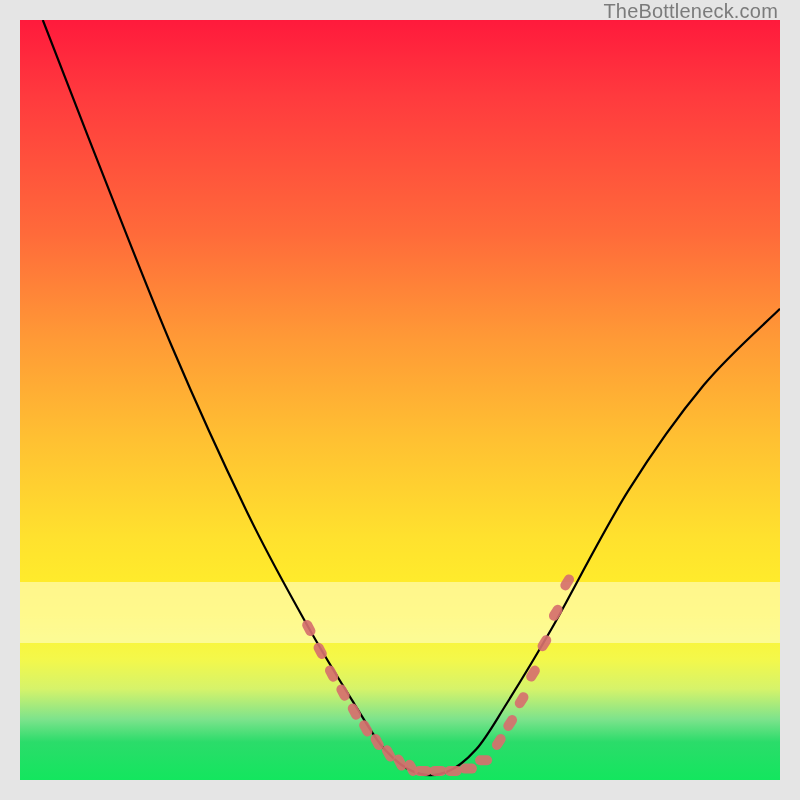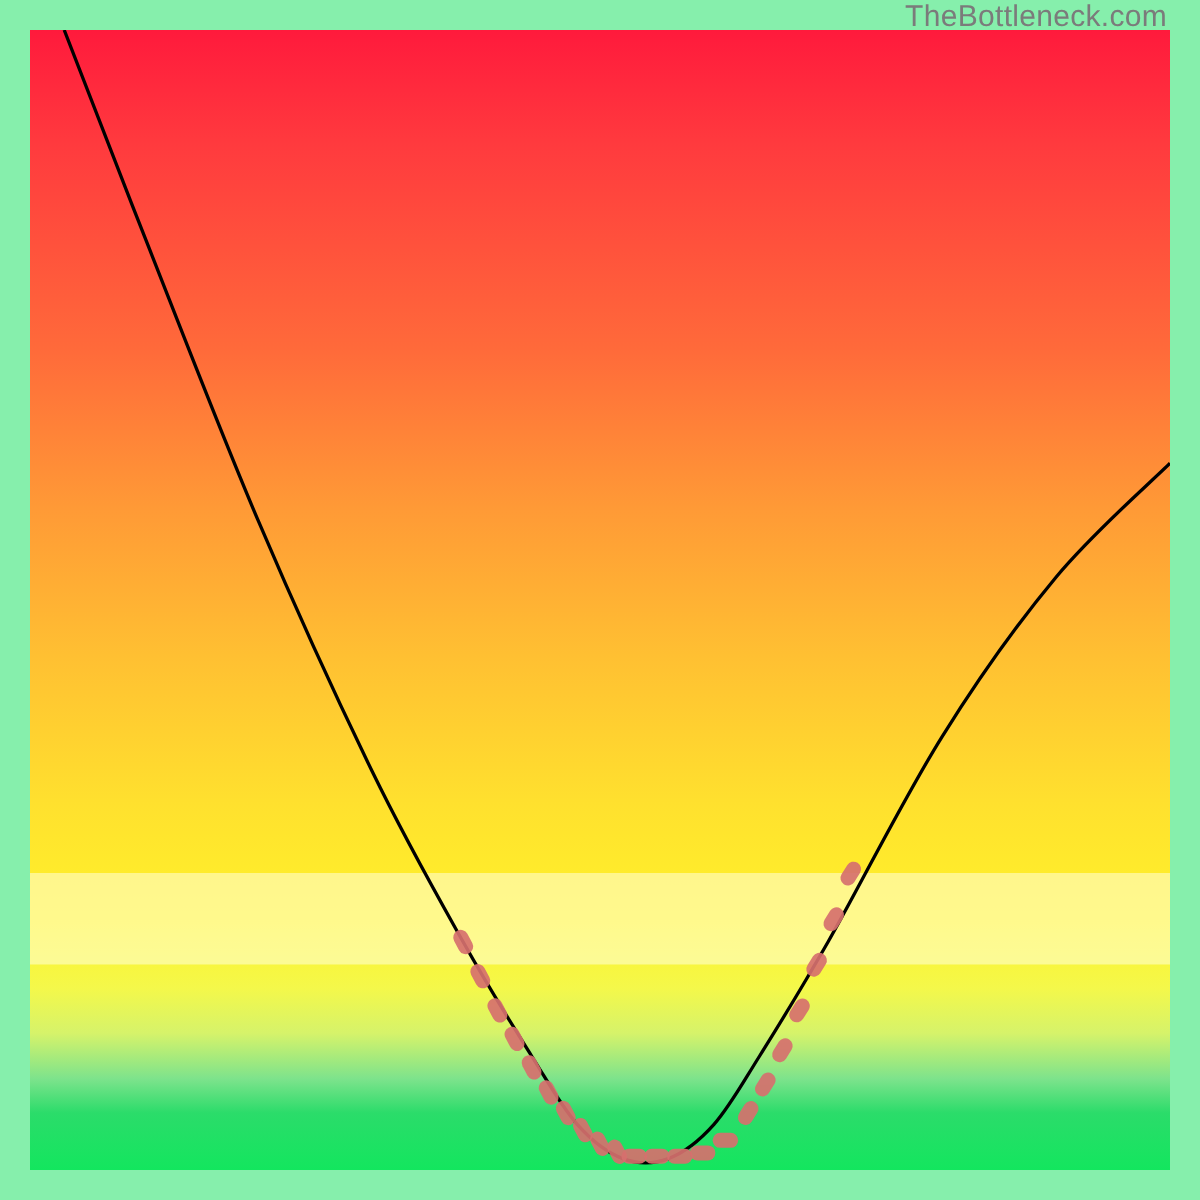--- a/index.html
+++ b/index.html
@@ -10,21 +10,21 @@
     background: #000;
     overflow: hidden;
     font-family: Arial, Helvetica, sans-serif;
   }
   .frame {
     position: absolute;
     top: 0;
     left: 0;
     width: 800px;
     height: 800px;
-    background: #86efac;
+    background: #e5e5e5;
   }
   .plot-area {
     position: absolute;
     top: 20px;
     left: 20px;
     width: 760px;
     height: 760px;
     
     background: linear-gradient(
       to bottom,

